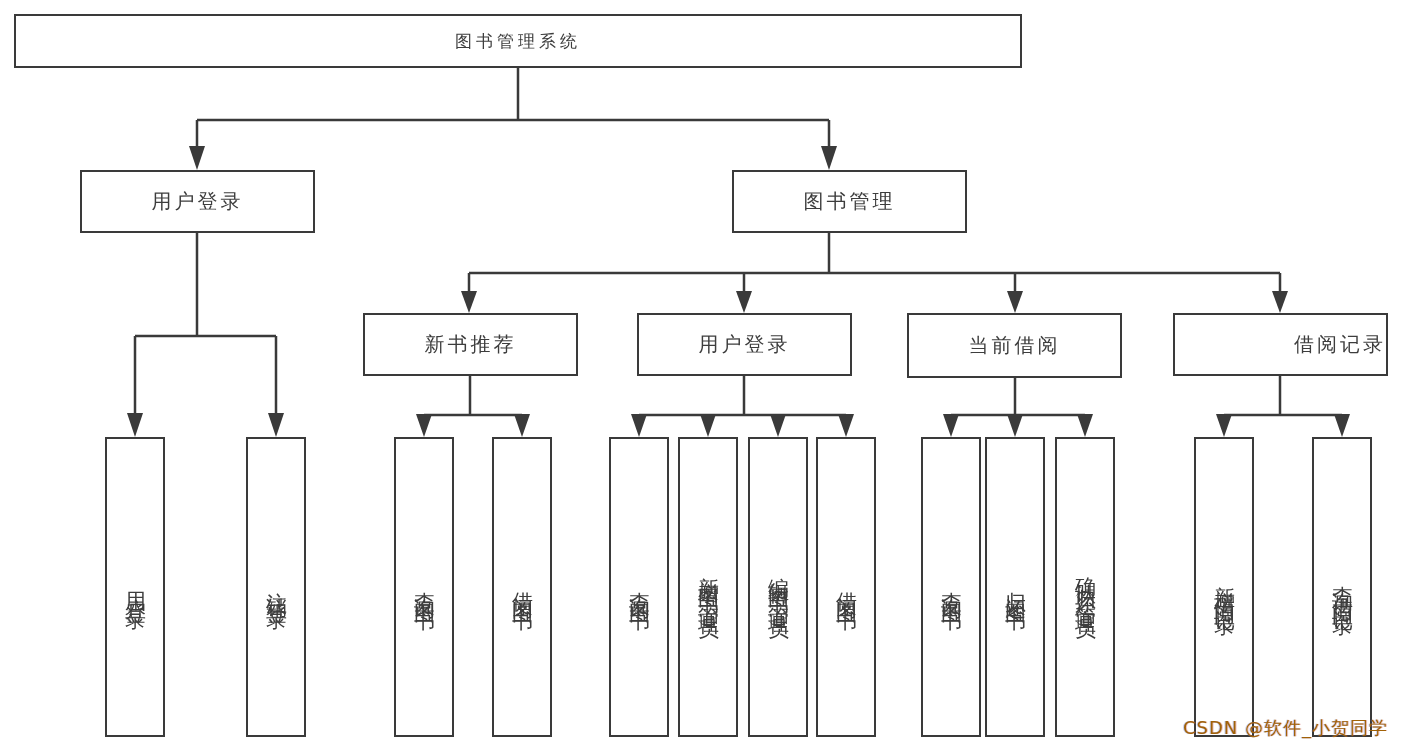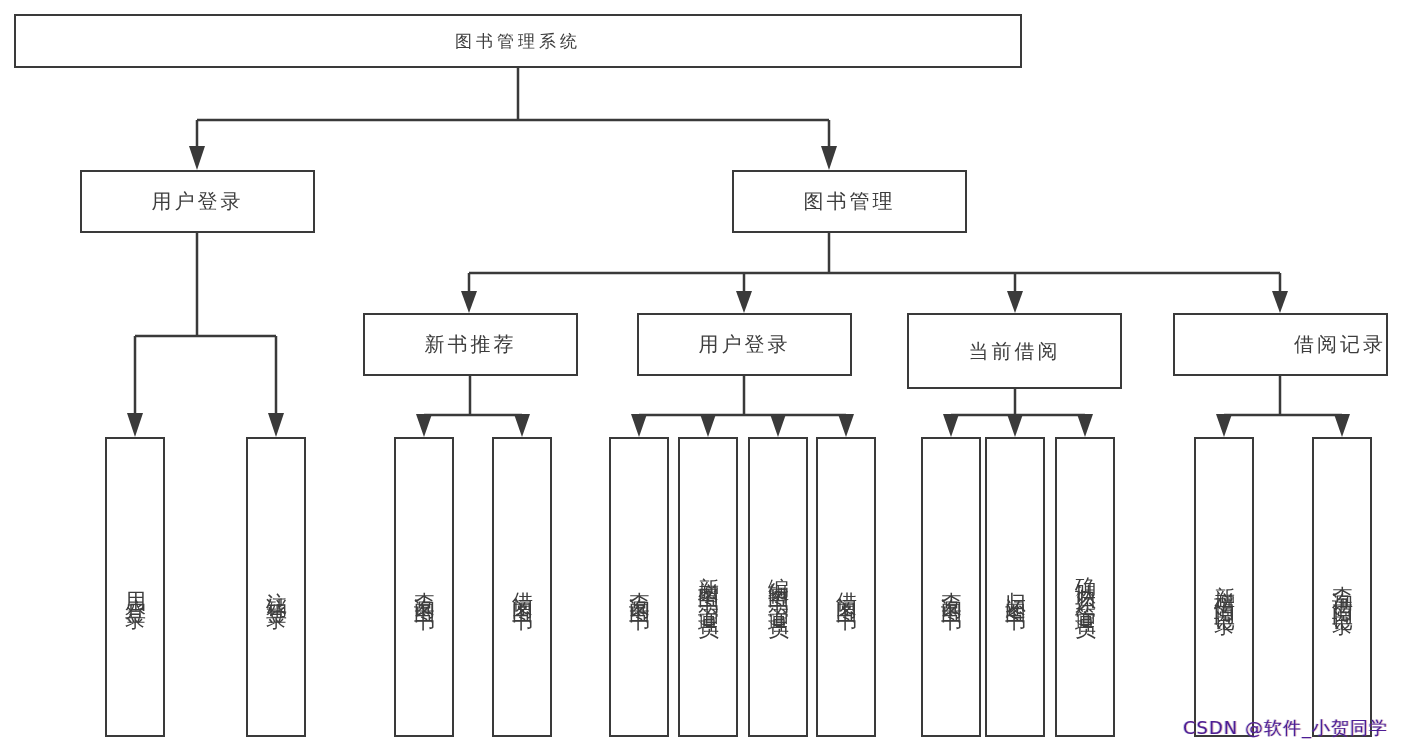--- a/index.html
+++ b/index.html
@@ -14,34 +14,34 @@
     position:absolute; background:#ffffff; border:2.5px solid #3a3a3a;
     box-sizing:border-box; display:flex; align-items:center; justify-content:center;
     color:#3d3d3d;
   }
   .h { font-size:20px; letter-spacing:3px; white-space:nowrap; }
   .n-root { left:14px; top:14px; width:1008px; height:54px; font-size:17px; letter-spacing:4px; }
   .n-l2a { left:80px;  top:170px; width:235px; height:63px; }
   .n-l2b { left:732px; top:170px; width:235px; height:63px; }
   .n-l3a { left:363px;  top:313px; width:215px; height:63px; }
   .n-l3b { left:637px;  top:313px; width:215px; height:63px; }
-  .n-l3c { left:907px;  top:313px; width:215px; height:76px; }
+  .n-l3c { left:907px;  top:313px; width:215px; height:65px; }
   .n-l3d { left:1173px; top:313px; width:215px; height:63px;justify-content:flex-end; }
   .leaf { top:437px; width:60px; height:300px; }
   .leaf span {
     writing-mode:vertical-rl; text-orientation:mixed;
     font-size:21px; letter-spacing:6px; white-space:nowrap; line-height:1;
   }
   .n-ul { left:105px; }  .n-lo { left:246px; }
   .n-rq { left:394px; }  .n-rb { left:492px; }
   .n-bq { left:609px; }  .n-ba { left:678px; } .n-be { left:748px; } .n-bb { left:816px; }
   .n-cq { left:921px; }  .n-cr { left:985px; } .n-cc { left:1055px; }
   .n-ra { left:1194px; } .n-rr { left:1312px; }
   .watermark {
-    position:absolute; left:1183px; top:716px; font-size:18px; color:#4c1d95;
+    position:absolute; left:1183px; top:716px; font-size:18px; color:#a16207;
     letter-spacing:1px; white-space:nowrap;
     text-shadow:1px 0 0 rgba(198,80,80,.35), -1px 0 0 rgba(90,110,200,.35);
   }
 </style>
 </head>
 <body>
 
 <div class="canvas">
 
   <svg class="edges" viewBox="0 0 1405 747" xmlns="http://www.w3.org/2000/svg">

